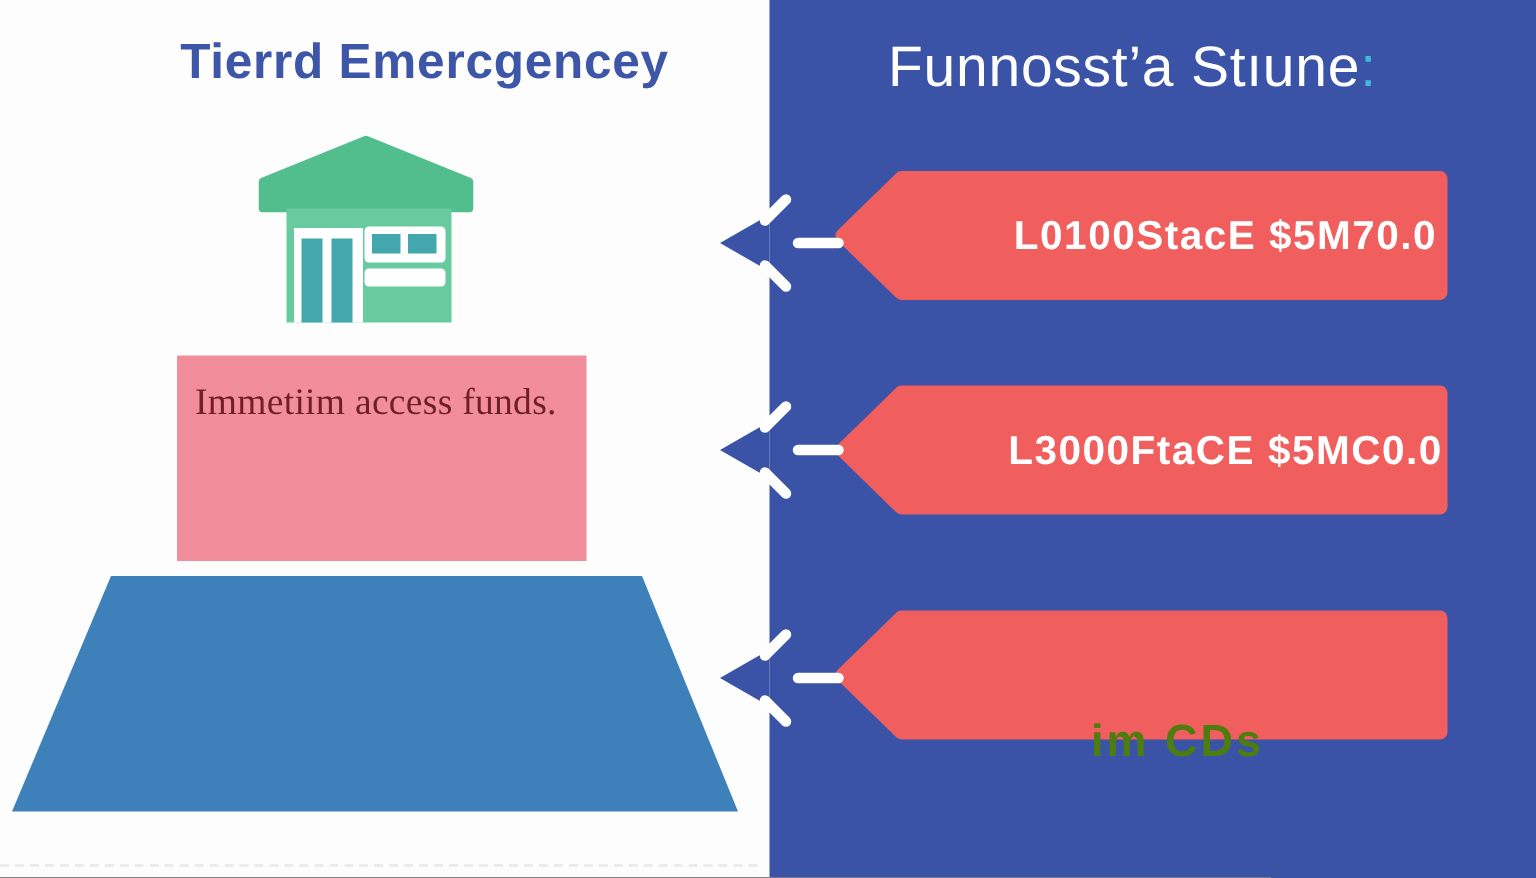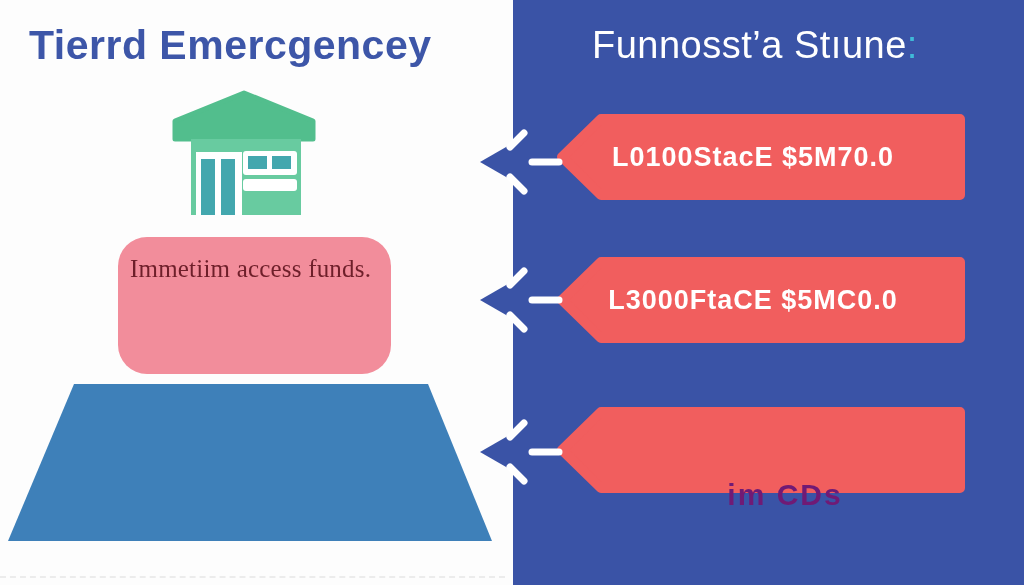--- a/index.html
+++ b/index.html
@@ -9,62 +9,61 @@
     font-family:"Liberation Sans", sans-serif;
     margin:0 auto;
   }
   
   .right-panel{
     position:absolute;left:513px;top:0;width:511px;height:585px;
     background:var(--panel-blue);
   }
   
   .left-title{
-    position:absolute;left:29px;top:22px;width:460px;
-    font-size:41px;font-weight:700;letter-spacing:.5px;
-    color:var(--title-blue);white-space:nowrap;
+    position:absolute;left:53px;top:22px;width:460px;
+    font-size:33px;font-weight:700;letter-spacing:.5px;
+    color:var(--title-blue);white-space:nowrap;text-align:center;
   }
   .right-title{
     position:absolute;left:592px;top:24px;width:420px;
     font-size:38px;font-weight:400;letter-spacing:.5px;
     color:#ffffff;white-space:nowrap;
   }
   .right-title .colon{color:var(--cyan-accent);}
   
   .house-svg{position:absolute;left:172px;top:88px;}
   
   .tier-card{
     position:absolute;left:118px;top:237px;width:273px;height:137px;
     background:var(--pink-card);
-    border-radius:29px;
   }
   .tier-card-label{
     position:absolute;left:12px;top:18px;width:250px;
     font-family:"Liberation Serif", serif;
     font-size:25px;color:var(--pink-card-text);letter-spacing:.2px;
   }
   
   .base-svg{position:absolute;left:0;top:380px;}
   
   .callout-svg{position:absolute;left:556px;}
   .callout-svg.c1{top:113px;}
   .callout-svg.c2{top:256px;}
   .callout-svg.c3{top:406px;}
   .callout-label{
-    position:absolute;left:568px;width:370px;height:88px;
+    position:absolute;left:632px;width:370px;height:88px;
     display:flex;align-items:center;justify-content:center;
     font-size:27px;font-weight:700;letter-spacing:1px;color:#fff;
     white-space:nowrap;
   }
   .callout-label.c1{top:113px;}
   .callout-label.c2{top:256px;}
   .callout-label.c3{top:404px;}
   .callout-sublabel{
     position:absolute;left:600px;top:478px;width:370px;text-align:center;
-    font-size:30px;font-weight:700;letter-spacing:2px;color:#701a75;
+    font-size:30px;font-weight:700;letter-spacing:2px;color:#4d7c0f;
     white-space:nowrap;
   }
   
   .arrow-svg{position:absolute;left:477px;}
   .arrow-svg.a1{top:126px;}
   .arrow-svg.a2{top:264px;}
   .arrow-svg.a3{top:416px;}
   
   .bottom-dashes{
     position:absolute;left:0;top:576px;width:505px;height:0;

